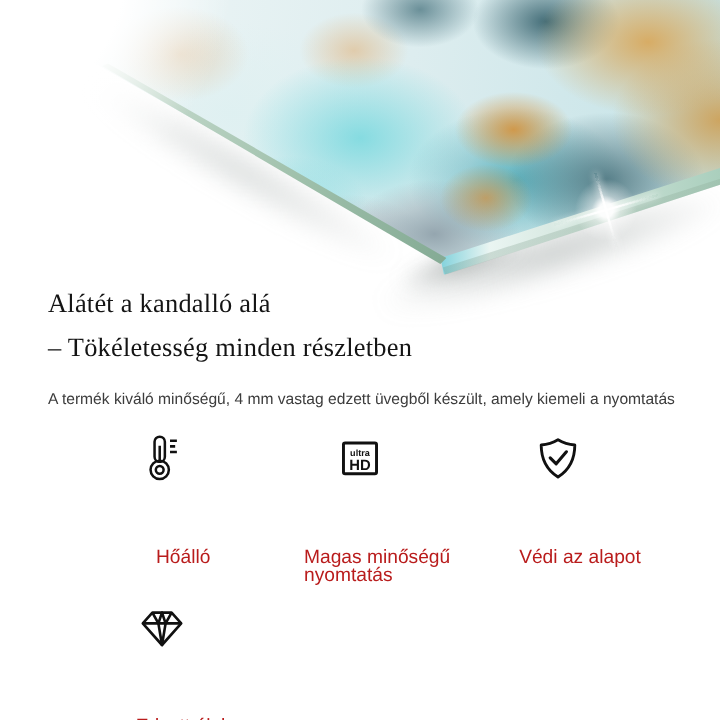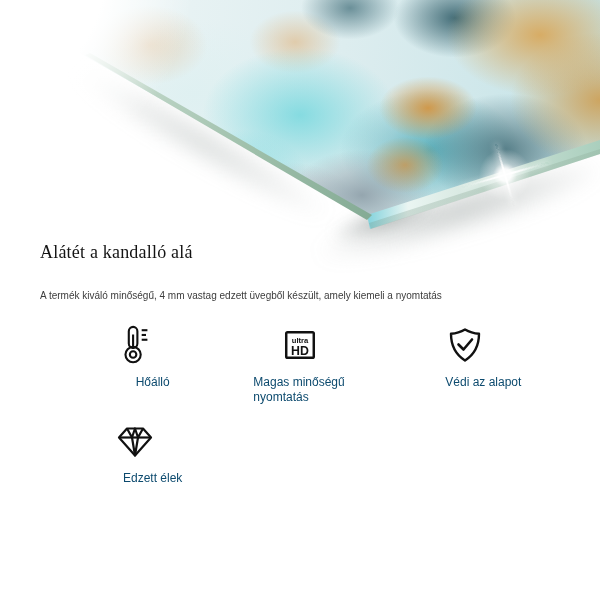--- a/index.html
+++ b/index.html
@@ -63,29 +63,29 @@
   .sparkle::before{content:"";position:absolute;left:0;right:0;top:44px;height:2px;
     background:linear-gradient(90deg,rgba(255,255,255,0),#fff 40% 60%,rgba(255,255,255,0));
     box-shadow:0 0 6px rgba(255,255,255,.95);}
   .sparkle::after{content:"";position:absolute;top:13px;bottom:13px;left:44px;width:2px;
     background:linear-gradient(180deg,rgba(255,255,255,0),#fff 40% 60%,rgba(255,255,255,0));
     box-shadow:0 0 6px rgba(255,255,255,.95);}
 
   
   .content{padding:0 40px;}
   .title{font-family:"Liberation Serif","DejaVu Serif",serif;font-weight:400;
-    font-size:18px;line-height:37px;margin:2px 0 0;color:#141414;letter-spacing:.2px;}
-  .desc{margin-top:13px;font-size:10px;line-height:24px;color:#3c3c3c;}
+    font-size:22px;line-height:37px;margin:2px 0 0;color:#141414;letter-spacing:.2px;}
+  .desc{margin-top:13px;font-size:13px;line-height:24px;color:#3c3c3c;}
   .desc .dline{white-space:nowrap;}
 
   
   .features{display:grid;grid-template-columns:repeat(3,1fr);row-gap:15px;margin:16px 12px 0;}
-  .feature{display:flex;flex-direction:column;align-items:center;}
+  .feature{display:flex;flex-direction:column;align-items:center;gap:45px;}
   .icon-box{height:42px;display:flex;align-items:center;justify-content:center;}
-  .flabel{margin-top:9px;font-size:12px;line-height:15px;color:#0c4a6e;margin-left:36px;}
+  .flabel{margin-top:9px;font-size:16px;line-height:15px;color:#b91c1c;margin-left:36px;}
   svg.ic{stroke:#111;fill:none;stroke-width:2.2;}
   svg.ic text{stroke:none;fill:#111;font-family:"Liberation Sans","DejaVu Sans",sans-serif;}
 </style>
 </head>
 <body>
 
 <div class="section">
 
   <div class="hero">
     <div class="shadow-a"></div>
@@ -95,20 +95,21 @@
     <div class="edge-bottom"></div>
     <div class="edge-bottom-rim"></div>
     <div class="edge-left"></div>
     <div class="fade"></div>
     <div class="sparkle"></div>
   </div>
 
   <div class="content">
     <h1 class="title">
       <span>Alátét a kandalló alá</span><br>
+      <span>– Tökéletesség minden részletben</span>
     </h1>
     <div class="desc">
       <div class="dline">A termék kiváló minőségű, 4 mm vastag edzett üvegből készült, amely kiemeli a nyomtatás</div>
     </div>
 
     <div class="features">
 
       <div class="feature">
         <div class="icon-box">
           <svg class="ic" width="40" height="42" viewBox="0 0 40 44">

